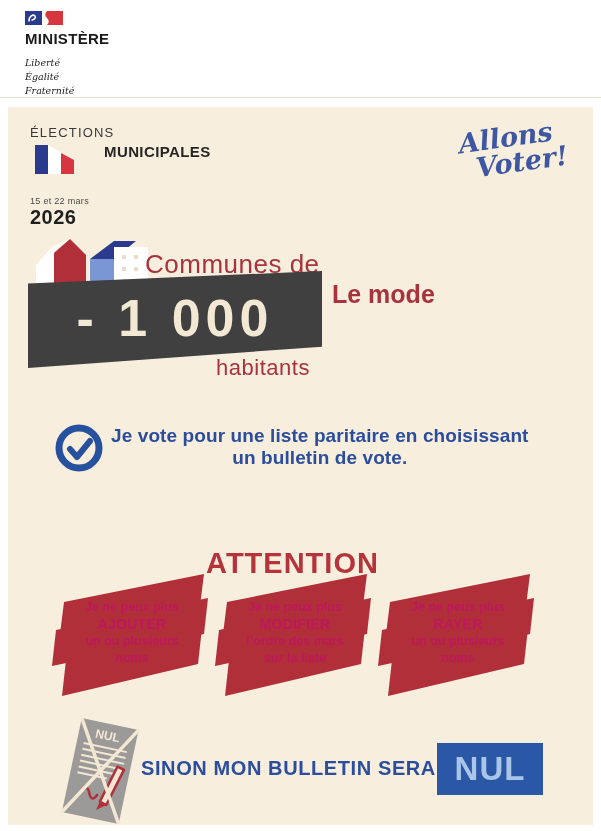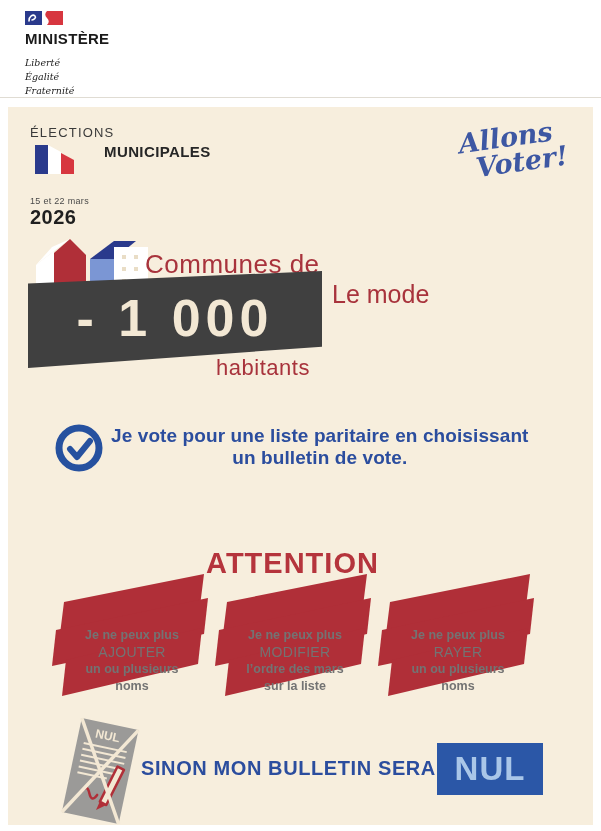--- a/index.html
+++ b/index.html
@@ -43,37 +43,37 @@
   #red-banner {
     position:absolute; left:20px; top:164px; width:294px; height:97px;
     background:#404040;
     clip-path:polygon(0 13%, 100% 0, 100% 78%, 0 100%);
     display:flex; align-items:center; justify-content:center;
   }
   #red-banner .num {
     color:#f3e8d4; font-size:52px; font-weight:800; letter-spacing:5px; padding-bottom:4px;
   }
   #title-unit { position:absolute; left:150px; top:248px; width:210px; text-align:center; font-size:22px; font-weight:500; color:#a8333c; letter-spacing:.5px; }
-  #headline { position:absolute; left:324px; top:172px; font-size:25px; font-weight:400; color:#a8333c; line-height:1.2; }
+  #headline { position:absolute; left:324px; top:172px; font-size:25px; font-weight:700; color:#a8333c; line-height:1.2; }
 
   
   #check-icon { position:absolute; left:46px; top:316px; }
   #instruction { position:absolute; left:103px; top:318px; font-size:19px; font-weight:800; color:#2b4d9e; line-height:1.18; letter-spacing:.1px;text-align:center; }
 
   
   #attention { position:absolute; left:0; right:16px; top:408px; text-align:center; font-size:29px; font-weight:800; color:#b5343c; letter-spacing:1px;margin-top:32px; }
 
   
   .banner { position:absolute; width:160px; height:140px; top:455px; }
   .banner svg { position:absolute; left:0; top:0; }
   .banner .txt {
     position:absolute; left:0; right:0; top:37px; text-align:center;
-    color:#737373; font-weight:700; font-size:12.5px; line-height:1.3;margin-top:28px;
-  }
-  .banner .emph { font-size:14px; font-weight:400; letter-spacing:.3px; }
+    color:#be185d; font-weight:700; font-size:12.5px; line-height:1.3;
+  }
+  .banner .emph { font-size:14px; font-weight:700; letter-spacing:.3px; }
   #banner-1 { left:44px; } #banner-2 { left:207px; } #banner-3 { left:370px; }
 
   
   #ballot-icon { position:absolute; left:40px; top:608px; }
   #footer-message { position:absolute; left:133px; top:650px; font-size:20px; font-weight:800; color:#2b4d9e; letter-spacing:.6px; }
   #nul-badge {
     position:absolute; left:429px; top:636px; width:106px; height:52px;
     background:#2b57a7; display:flex; align-items:center; justify-content:center;
     color:#a9c6e8; font-size:33px; font-weight:800; letter-spacing:1px;
   }

